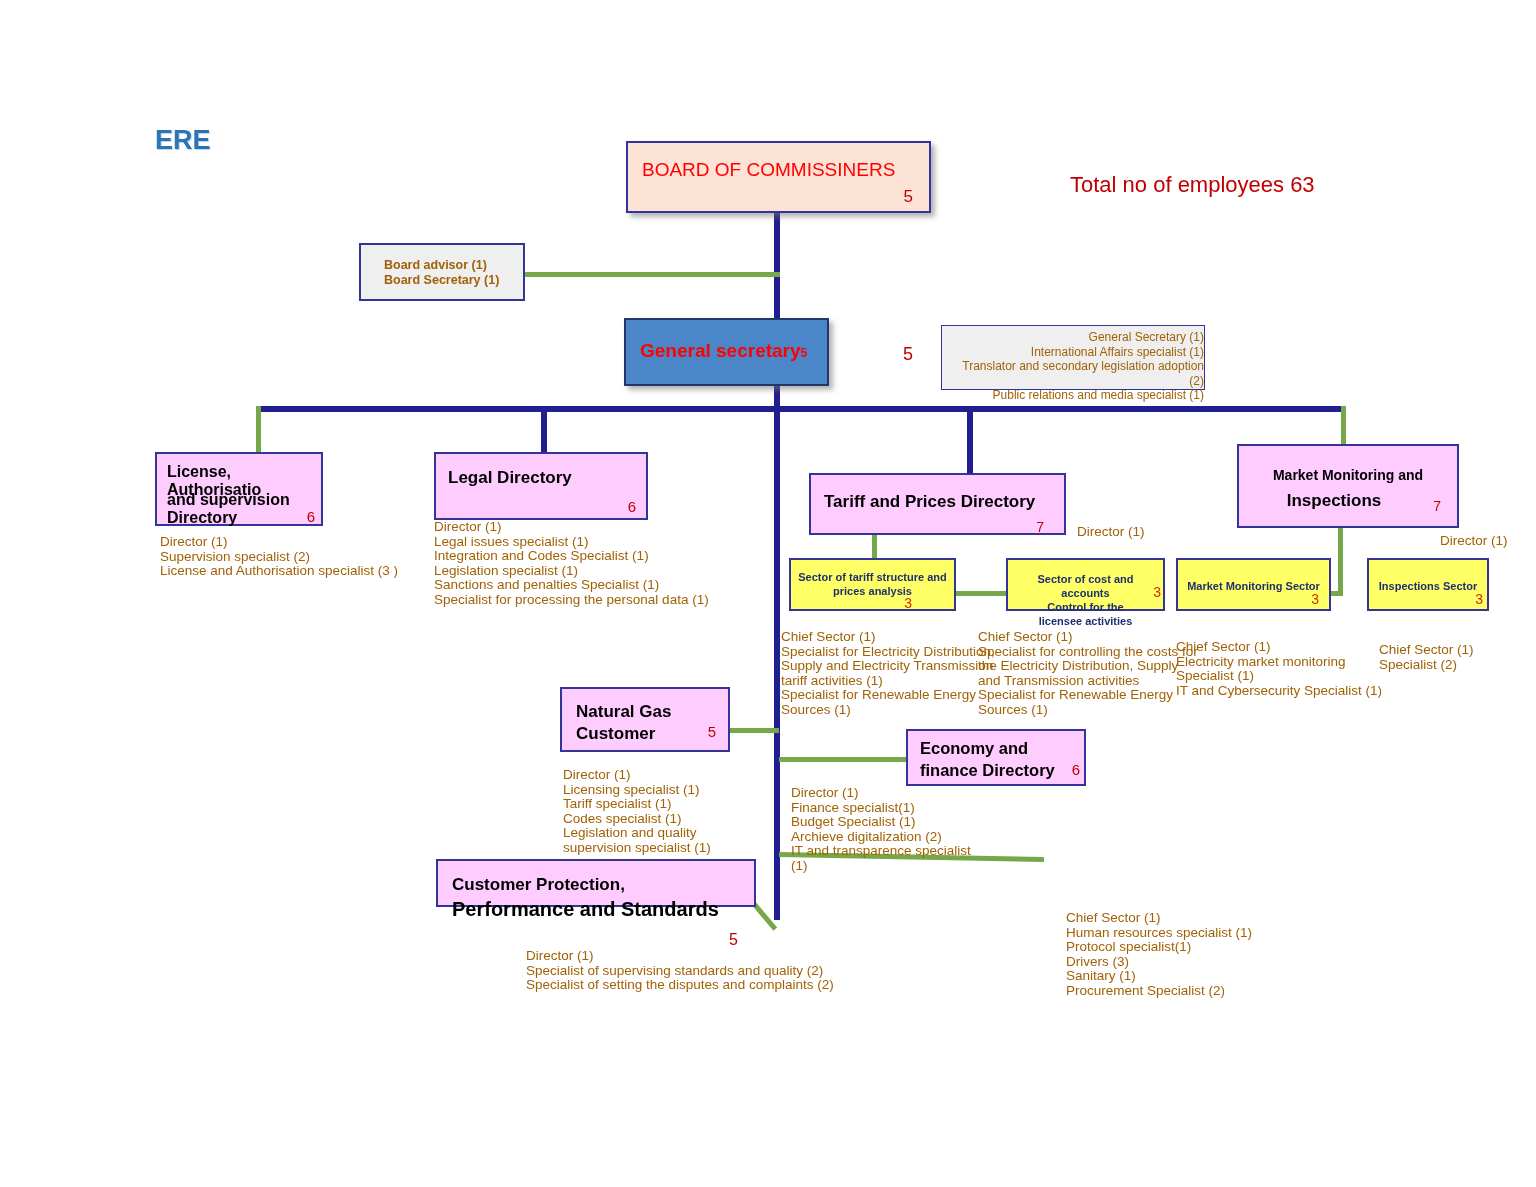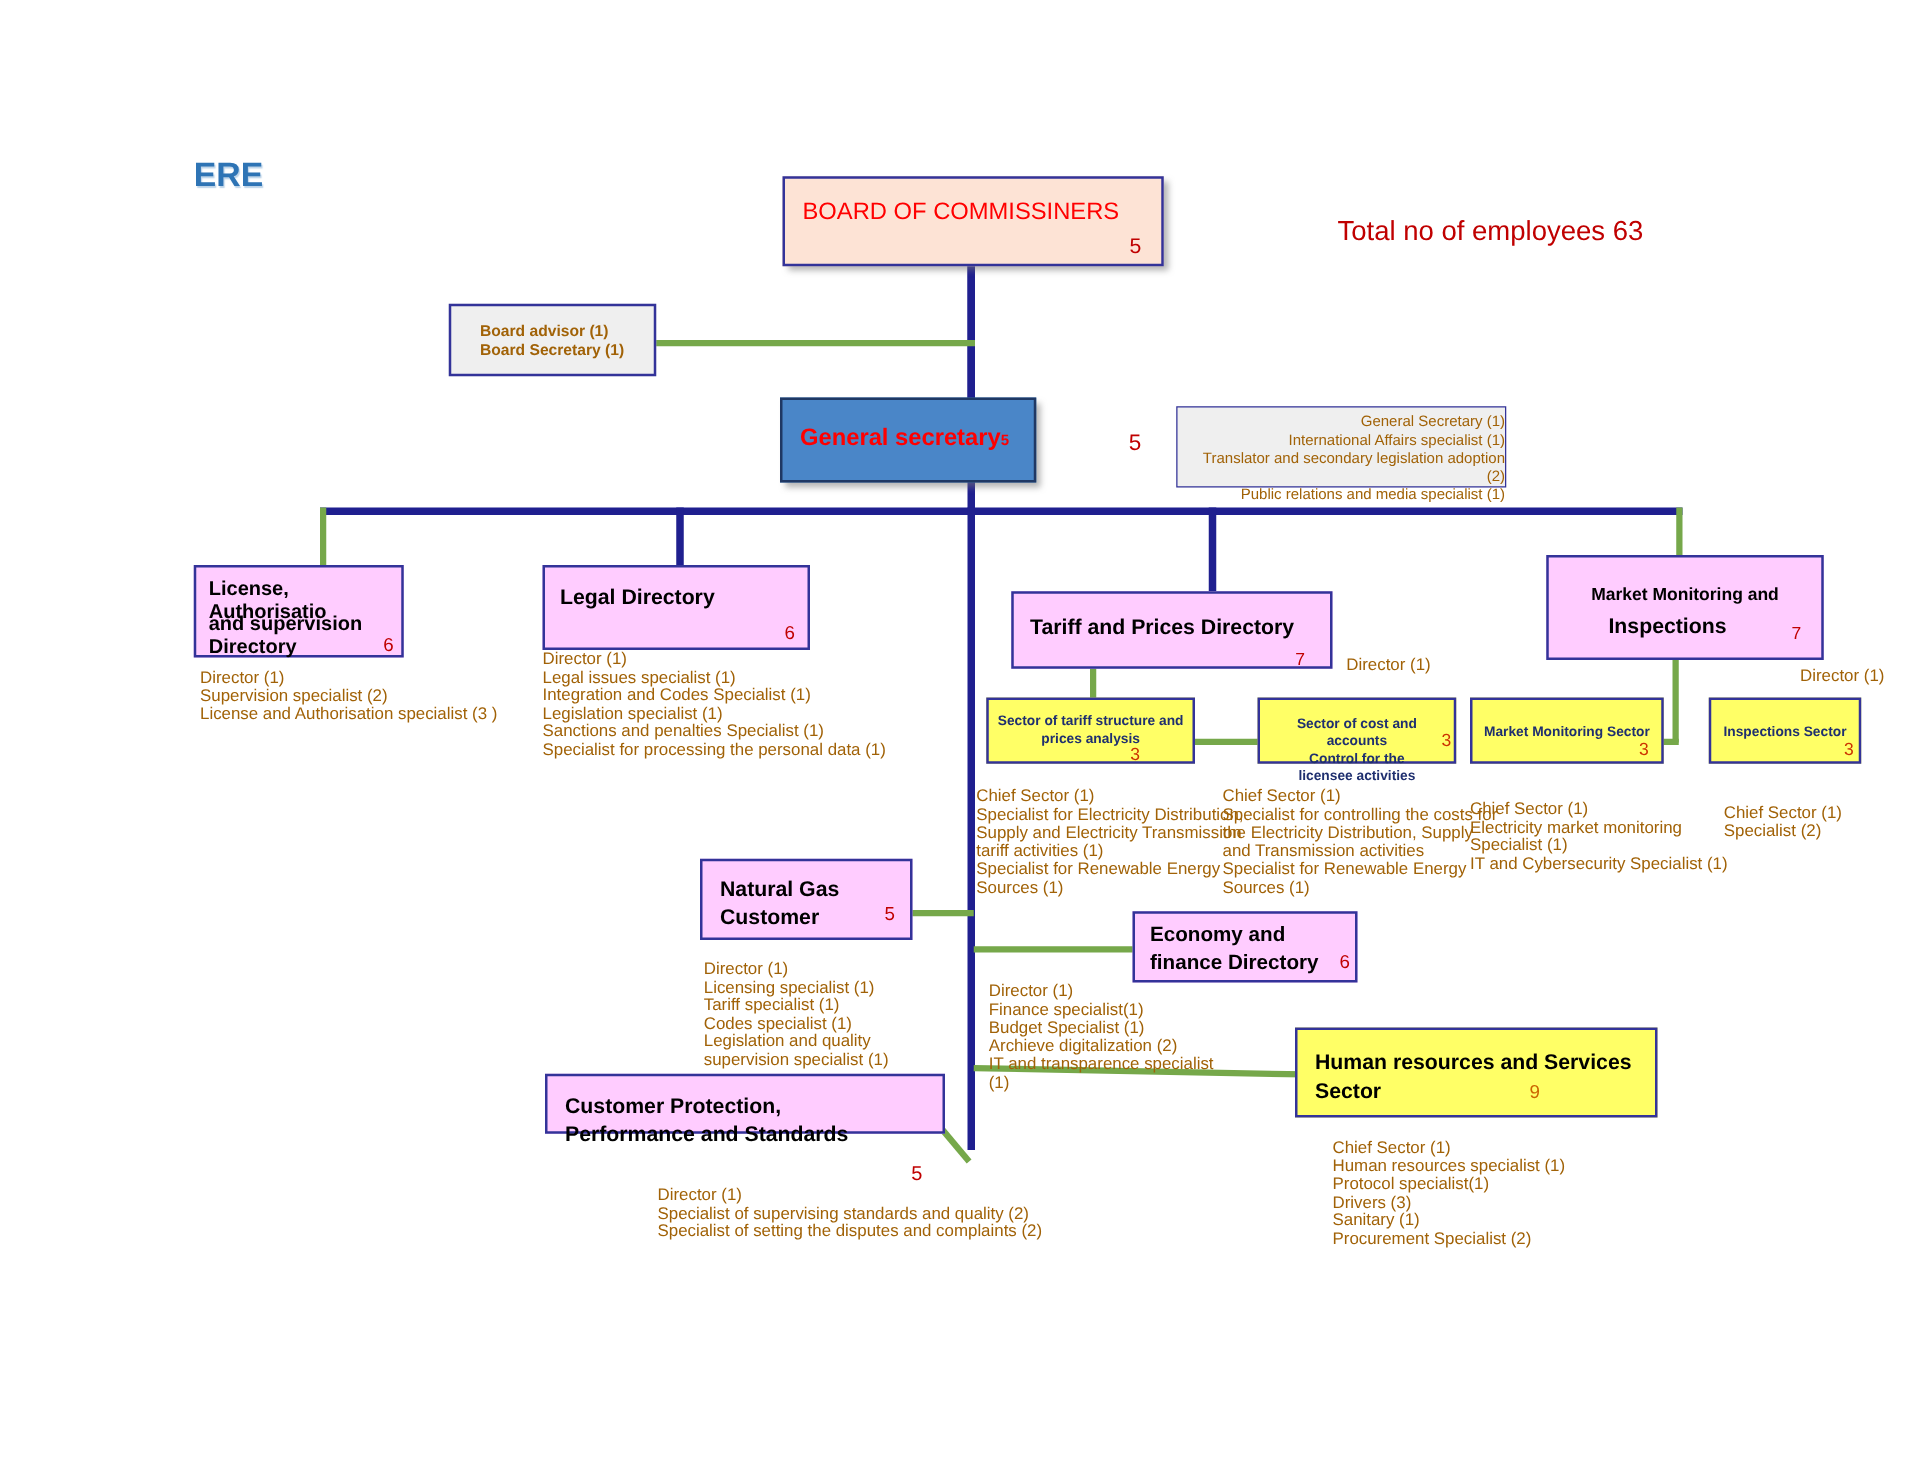--- a/index.html
+++ b/index.html
@@ -196,32 +196,27 @@
   </div>
   <div class="desc" style="left:791px;top:786px;">Director (1)
 Finance specialist(1)
 Budget Specialist  (1)
 Archieve digitalization (2)
 IT and transparence specialist
 (1)</div>
 
   <div class="box pink" style="left:436px;top:859px;width:320px;height:48px;text-decoration:underline;">
     <div class="title" style="position:absolute;left:14px;top:14px;font-size:17px;">Customer Protection,</div>
-    <div class="title" style="position:absolute;left:14px;top:37px;font-size:17px;">Performance and Standards</div>
+    <div class="title" style="position:absolute;left:14px;top:37px;font-size:20px;">Performance and Standards</div>
   </div>
   <div class="num" style="position:absolute;left:729px;top:931px;font-size:16px;">5</div>
   <div class="desc" style="left:526px;top:949px;">Director (1)
 Specialist of supervising standards and quality (2)
 Specialist of setting the disputes and complaints (2)</div>
 
-  <div class="box yellow" style="left:1036px;top:822px;width:290px;height:72px;">
-    <div class="title" style="position:absolute;left:14px;top:16px;font-size:17px;">Human resources and Services</div>
-    <div class="title" style="position:absolute;left:14px;top:39px;font-size:17px;">Sector</div>
-    <div class="num" style="right:92px;bottom:10px;font-size:15px;color:#cc6600;">9</div>
-  </div>
   <div class="desc" style="left:1066px;top:911px;">Chief Sector (1)
 Human resources specialist (1)
 Protocol specialist(1)
 Drivers (3)
 Sanitary (1)
 Procurement  Specialist  (2)</div>
 
 </div>
 
 </body></html>

